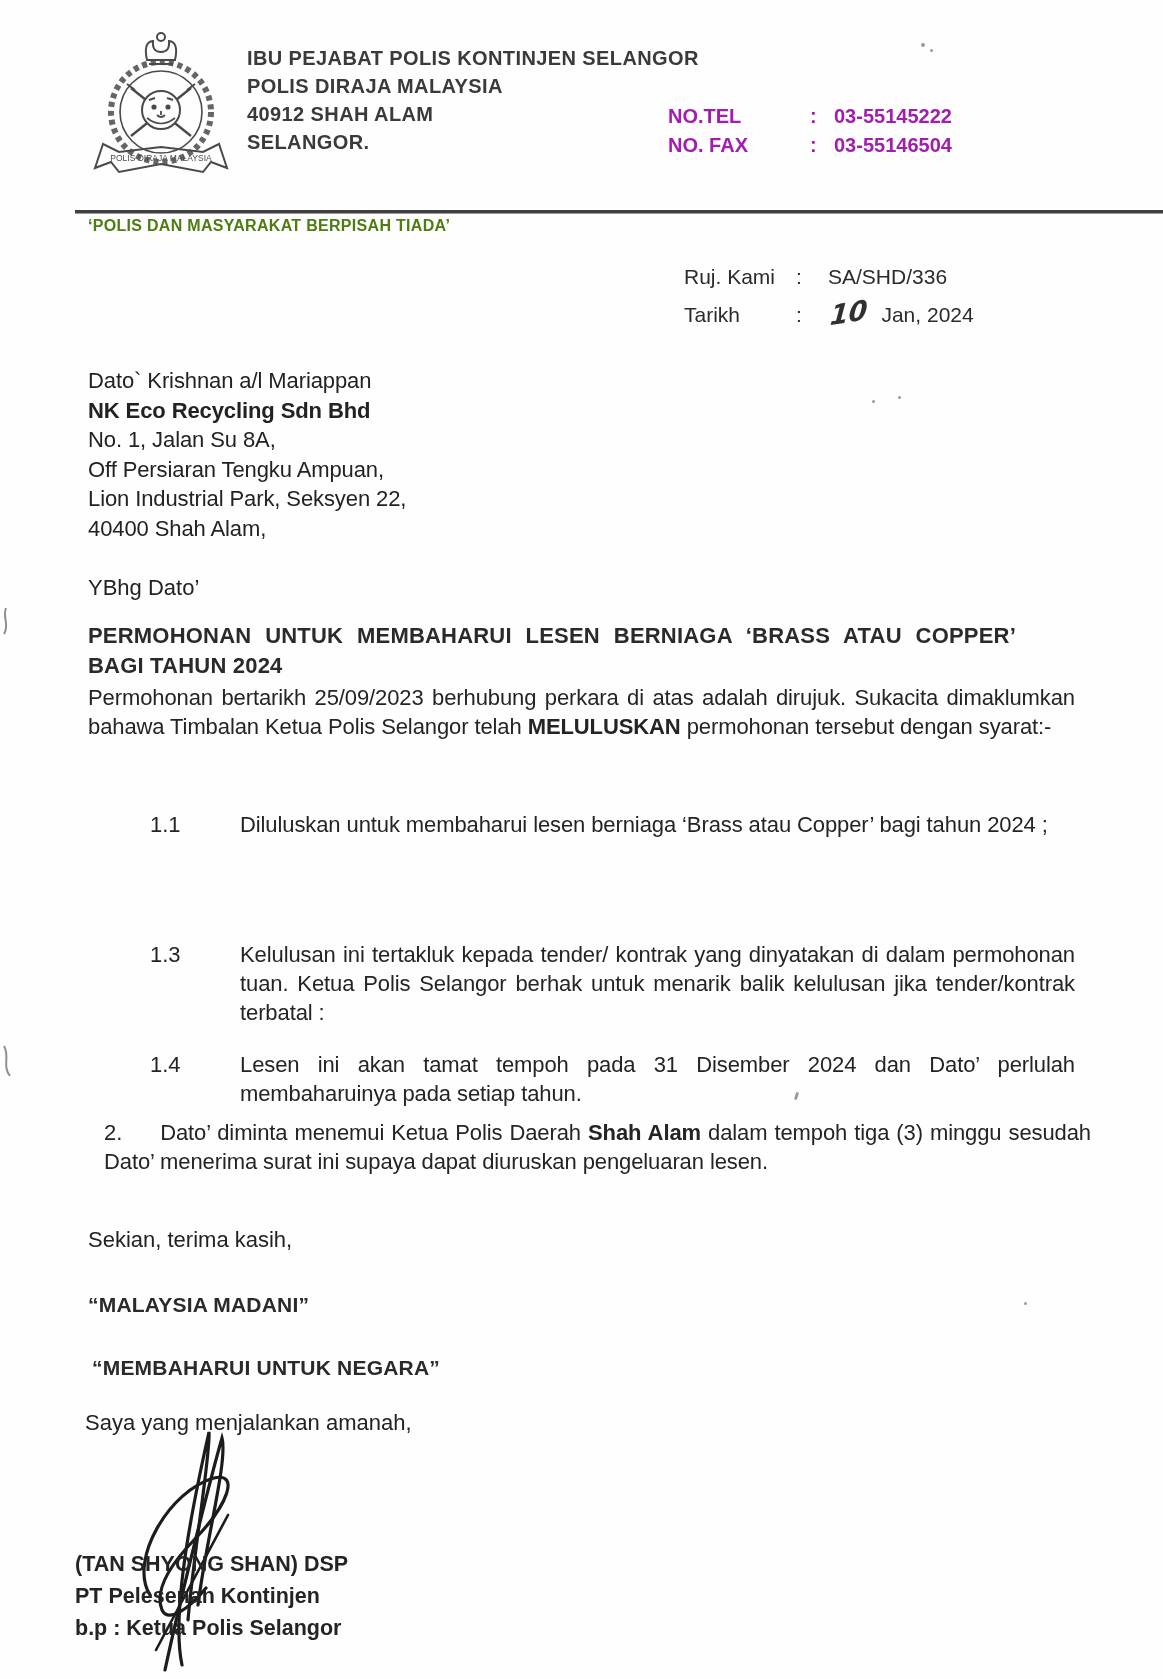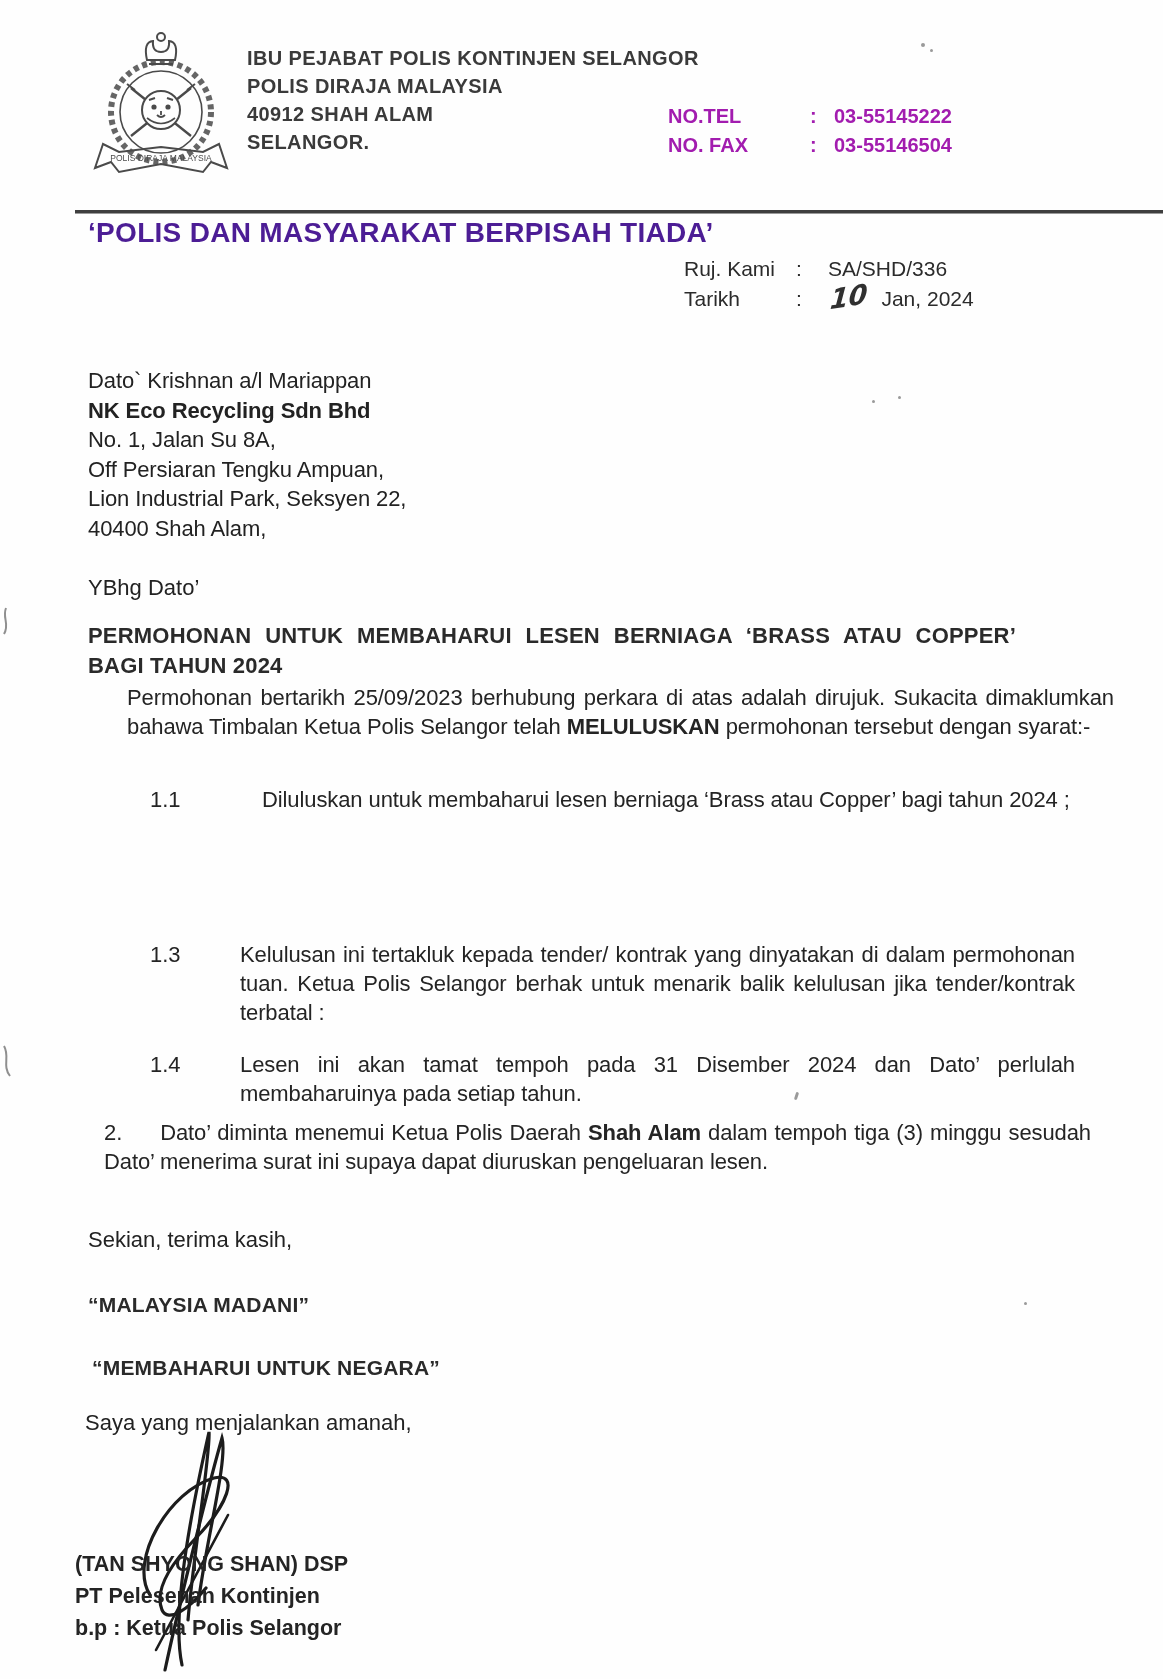--- a/index.html
+++ b/index.html
@@ -14,44 +14,44 @@
   
   .org-block { left:247px; top:44px; font-weight:bold; font-size:20px;
     line-height:28px; letter-spacing:0.4px; color:#3a3a3a; }
   .contact-block { left:668px; top:102px; font-weight:bold; font-size:20px;
     line-height:29px; color:#a21caf; }
   .contact-row { display:flex; }
   .contact-row .lbl { width:142px; }
   .contact-row .sep { width:24px; }
   .divider { left:75px; top:210px; width:1088px; height:0;
     border-top:3px solid #3f3f3f; border-bottom:1px solid #9a9a9a; }
-  .motto { left:88px; top:217px; font-weight:bold; font-size:28px;
-    letter-spacing:0.3px; color:#4c1d95; }
+  .motto { left:88px; top:217px; font-weight:bold; font-size:16px;
+    letter-spacing:0.3px; color:#4d7c0f; }
 
   
   .ref-block { left:684px; top:254px; font-size:21px; line-height:30px; color:#2b2b2b; }
-  .ref-row { display:flex; align-items:center; }
+  .ref-row { display:flex; align-items:center;margin-top:8px; }
   .ref-row .lbl { width:112px; }
   .ref-row .sep { width:32px; }
   .handwritten {
     display:inline-block; font-family:"DejaVu Sans", sans-serif;
     font-style:italic; font-weight:bold; font-size:27px; line-height:22px;
     transform:rotate(-9deg) skewX(-14deg); margin:0 8px 0 2px; color:#303030;
   }
 
   
   .recipient { left:88px; top:366px; font-size:22px; line-height:29.5px; letter-spacing:-0.1px; }
   .salutation { left:88px; top:575px; font-size:22px; }
   .subject { left:88px; top:621px; width:928px; font-weight:bold; font-size:22px;
     line-height:30px; text-align:justify; letter-spacing:0.2px; color:#2a2a2a; }
   .para { font-size:22px; line-height:29px; text-align:justify; letter-spacing:-0.1px; color:#242424; }
-  .para1 { left:88px; top:683px; width:987px;margin-left:39px; }
+  .para1 { left:88px; top:683px; width:987px; }
   .cond { left:150px; width:925px; display:grid; grid-template-columns:90px 1fr; }
   .cond .ctext { text-align:justify; }
-  .cond1 { top:785px;gap:22px; } .cond2 { top:860px; } .cond3 { top:940px; } .cond4 { top:1050px; }
+  .cond1 { top:810px; } .cond2 { top:860px; } .cond3 { top:940px; } .cond4 { top:1050px; }
   .para2 { left:104px; top:1118px; width:987px; }
   .num-tab { display:inline-block; width:38px; }
 
   .closing-thanks { left:88px; top:1227px; font-size:22px; }
   .slogan { left:88px; top:1293px; font-weight:bold; font-size:21px; letter-spacing:0.2px; color:#2a2a2a; }
   .slogan2 { left:92px; top:1356px; }
   .sign-intro { left:85px; top:1410px; font-size:22px; }
   .sign-block { left:75px; top:1548px; font-weight:bold; font-size:21.5px; line-height:32px; color:#242424; }
 
   .crest { left:85px; top:28px; }

